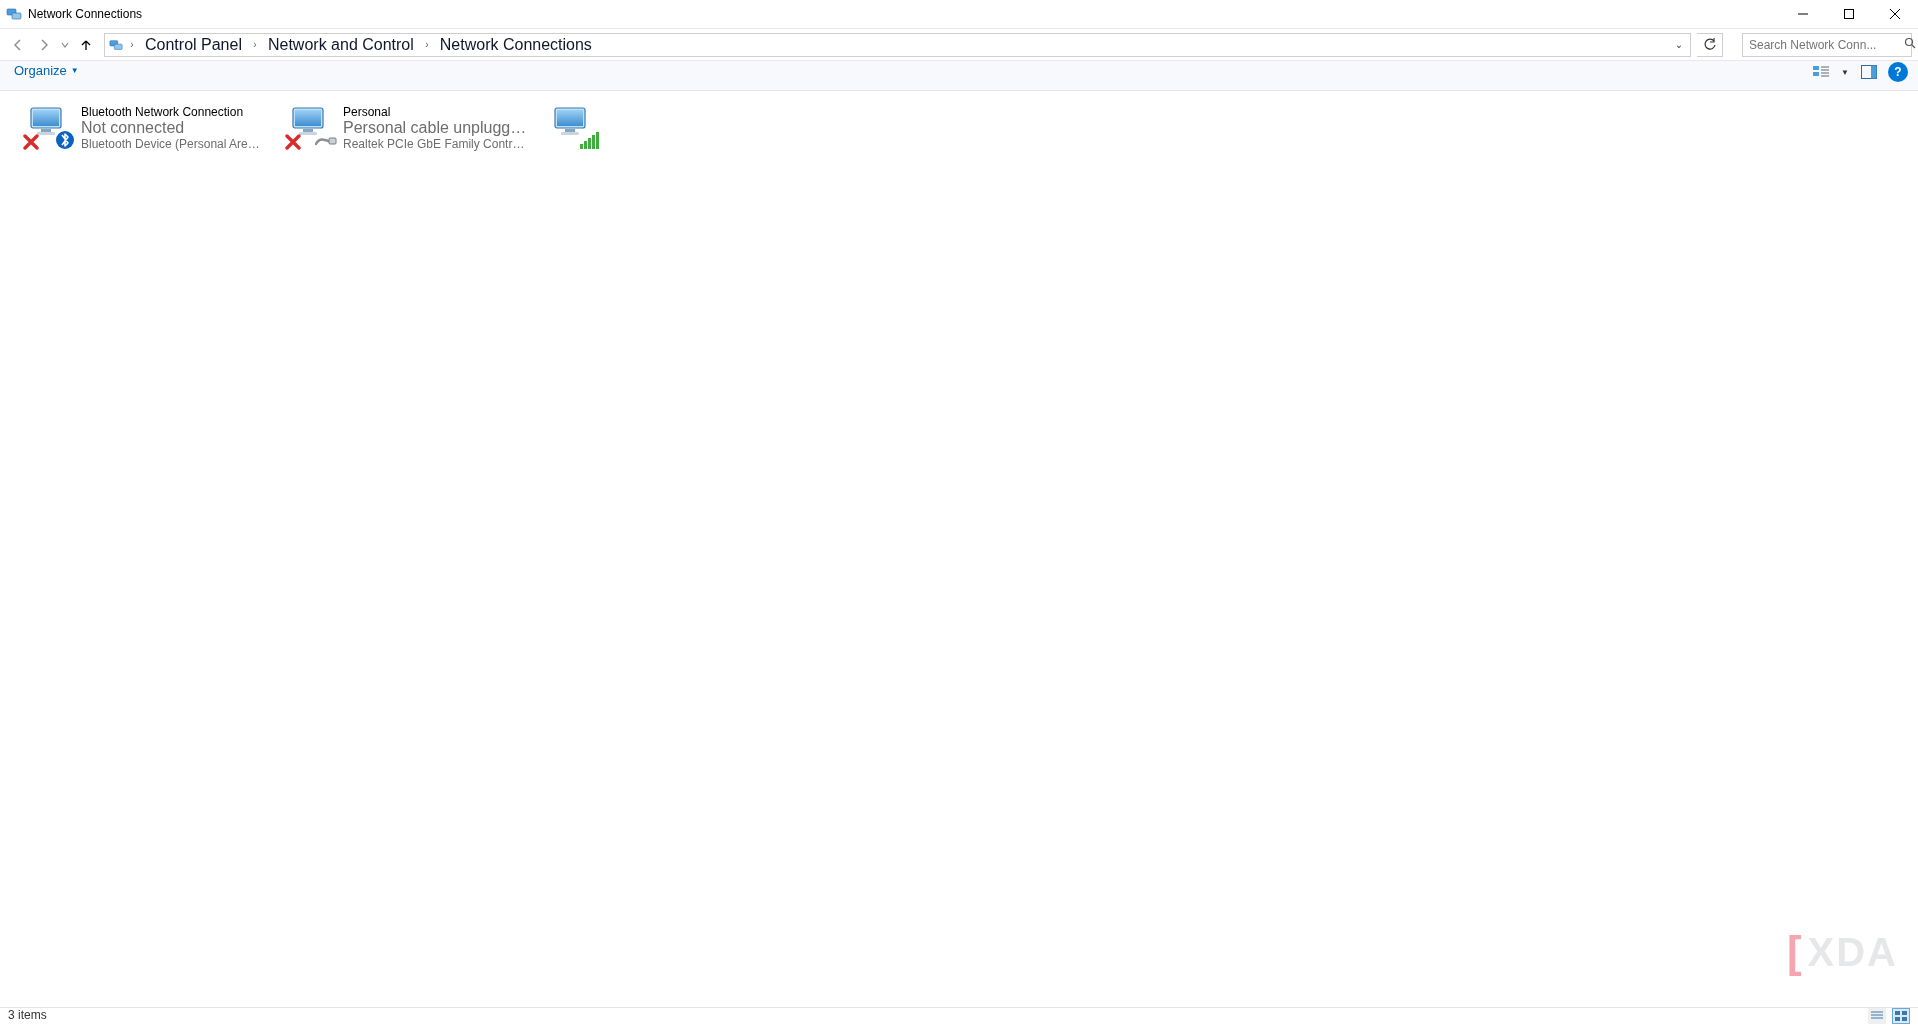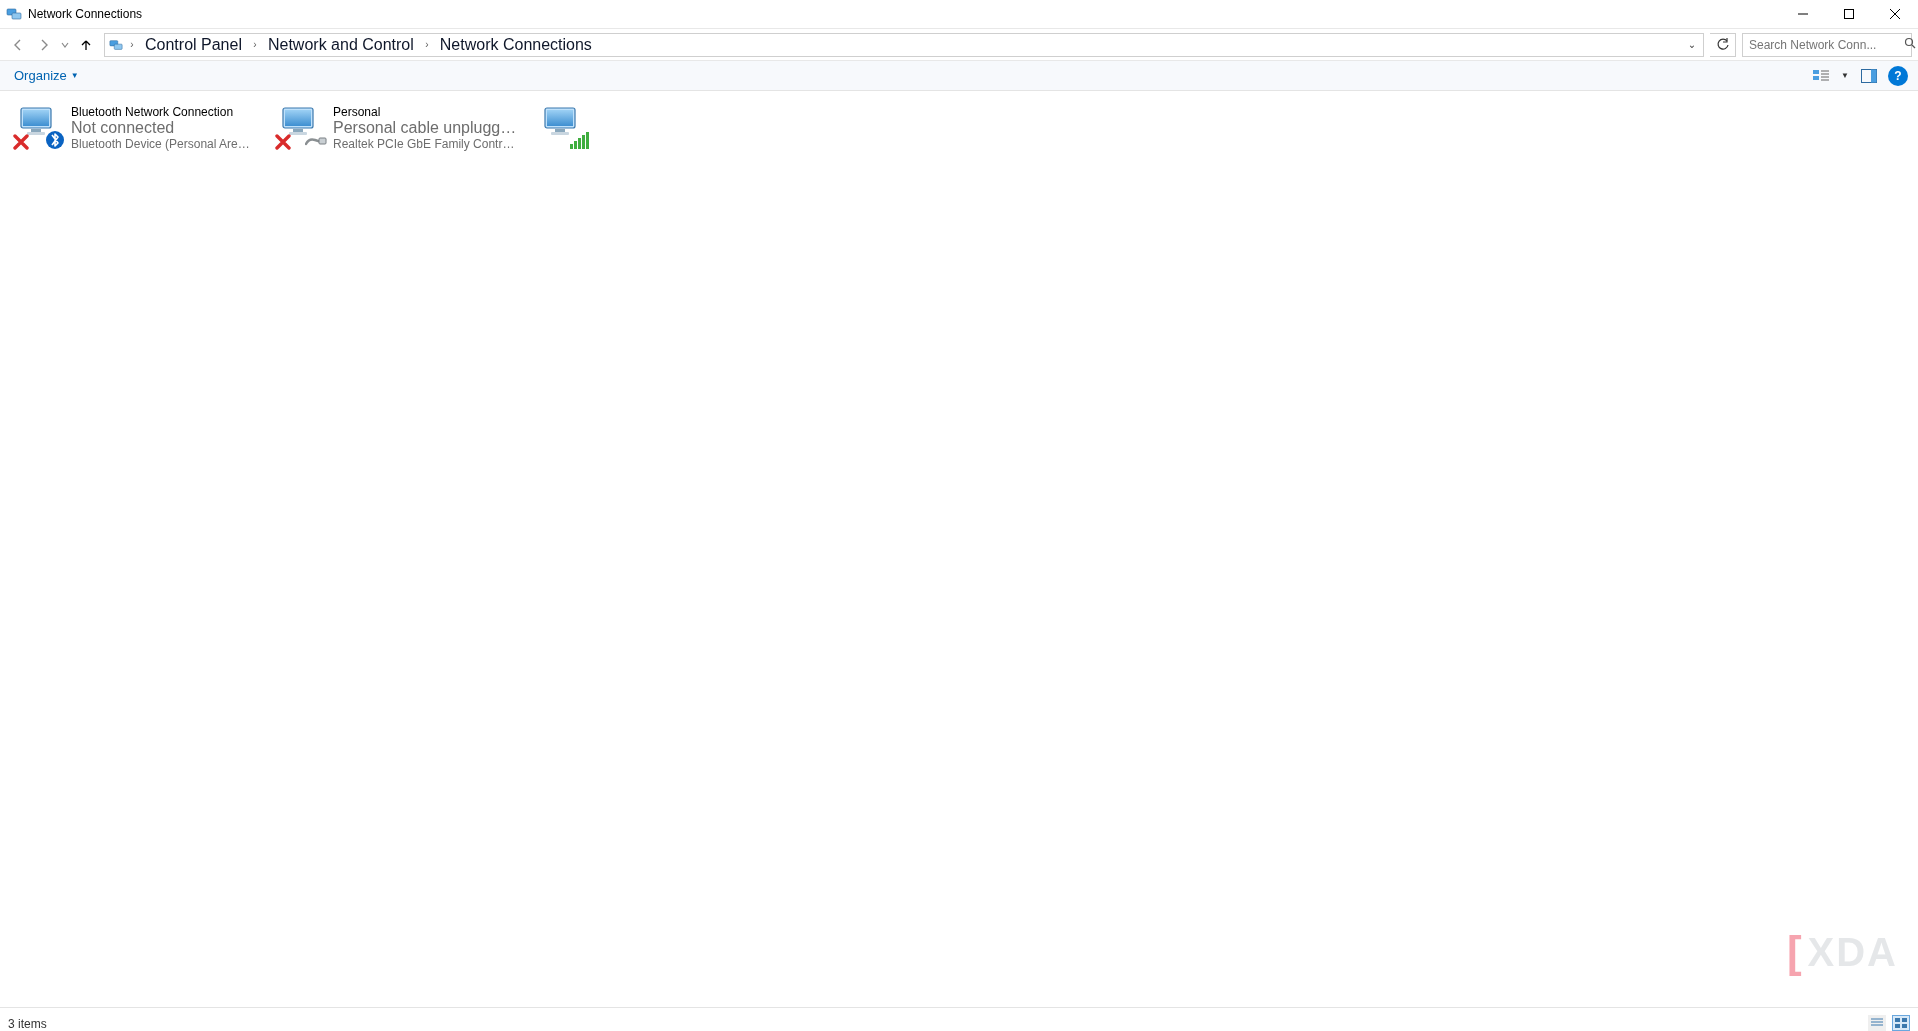--- a/index.html
+++ b/index.html
@@ -18,51 +18,51 @@
 .navbar { height: 32px; display: flex; align-items: center; padding: 0 6px; gap: 2px; border-bottom: 1px solid #e8e8e8; }
 .nav-arrow { width: 24px; height: 24px; display: flex; align-items: center; justify-content: center; border: none; background: transparent; color: #8a8a8a; }
 .nav-arrow.enabled { color: #000; }
 .addressbar { flex: 1; height: 24px; border: 1px solid #cfcfcf; display: flex; align-items: center; padding: 0 2px; margin: 0 4px; background: #fff; }
 .crumb-icon { width: 18px; display: flex; align-items: center; justify-content: center; }
 .crumb-sep { width: 14px; display: flex; align-items: center; justify-content: center; color: #606060; font-size: 10px; }
 .crumb { font-size: 16px; padding: 0 6px; height: 100%; display: flex; align-items: center; color: #0f172a; }
 .addr-spacer { flex: 1; }
 .addr-dd { width: 18px; display:flex; align-items:center; justify-content:center; color:#404040; font-size:10px;}
 .refresh-btn { width: 26px; height: 24px; border: 1px solid #cfcfcf; border-left: none; display:flex; align-items:center; justify-content:center; background:#fff; }
-.searchbox { width: 170px; height: 24px; border: 1px solid #cfcfcf; display: flex; align-items: center; padding: 0 6px; margin-left: 4px; background:#fff; }
+.searchbox { width: 170px; height: 24px; border: 1px solid #cfcfcf; display: flex; align-items: center; padding: 0 6px; margin-left: 17px; background:#fff; }
 .searchbox input { border: none; outline: none; flex: 1; font-size: 12px; color: #555; background: transparent; }
 .search-icon { color: #555; font-size: 12px; }
 
 
-.cmdbar { height: 30px; display: flex; align-items: center; justify-content: space-between; padding: 0 10px; background: #f7f9fc; border-bottom: 1px solid #e4e4e4; }
+.cmdbar { height: 30px; display: flex; align-items: flex-start; justify-content: space-between; padding: 0 10px; background: #f7f9fc; border-bottom: 1px solid #e4e4e4; }
 .organize-btn { display:flex; align-items:center; gap:4px; font-size: 13px; color: #0063b1; background: transparent; border: none; padding: 2px 4px; }
 .organize-btn .caret { font-size: 8px; color: #0063b1; }
 .cmdbar-right { display: flex; align-items: center; gap: 8px; }
 .view-btn { display:flex; align-items:center; justify-content:center; width:22px; height:22px; border:none; background:transparent; }
 .view-dd { width:10px; font-size:8px; color:#333; display:flex; align-items:center; justify-content:center; }
 .help-btn { width:20px; height:20px; border-radius:50%; background:#0078d7; color:#fff; font-size:12px; font-weight:bold; display:flex; align-items:center; justify-content:center; border:none; }
 
 
-.content { position: relative; height: calc(1031px - 29px - 32px - 30px - 24px); padding: 8px 10px; }
+.content { position: relative; height: calc(1031px - 29px - 32px - 30px - 24px); padding: 8px 20px; }
 .conn-grid { display: flex; gap: 12px; }
 .conn-item { width: 250px; display: flex; gap: 8px; padding: 4px; border: 1px solid transparent; }
 .conn-icon-wrap { position: relative; width: 48px; height: 48px; flex-shrink: 0; }
 .conn-text { display: flex; flex-direction: column; line-height: 16px; overflow: hidden; }
 .conn-name { font-size: 12px; color: #000; white-space: nowrap; overflow: hidden; text-overflow: ellipsis; }
 .conn-status { font-size: 16px; color: #6d6d6d; white-space: nowrap; overflow: hidden; text-overflow: ellipsis; }
 .conn-device { font-size: 12px; color: #6d6d6d; white-space: nowrap; overflow: hidden; text-overflow: ellipsis; }
 
 
 .monitor-base { position:absolute; left:4px; top:2px; }
 .overlay { position:absolute; }
 .overlay.bl { left:-2px; bottom:-2px; }
 .overlay.br { right:-2px; bottom:-2px; }
 
 
-.statusbar { position: absolute; bottom: 0; left: 0; right: 0; height: 24px; border-top: 1px solid #e4e4e4; display:flex; align-items:flex-end; justify-content: space-between; padding: 0 8px; font-size: 12px; color: #333; background:#fff;}
+.statusbar { position: absolute; bottom: 0; left: 0; right: 0; height: 24px; border-top: 1px solid #e4e4e4; display:flex; align-items:flex-start; justify-content: space-between; padding: 0 8px; font-size: 12px; color: #333; background:#fff;}
 .statusbar-right { display:flex; gap:6px; }
 .view-mini { width:18px; height:16px; border:1px solid transparent; display:flex; align-items:center; justify-content:center; }
 .view-mini.active { border-color:#6aa7de; background:#d8e9f8; }
 
 
 .watermark { position:absolute; right:20px; bottom:30px; font-size:40px; font-weight:800; letter-spacing:2px; color:#d0d4d8; opacity:0.55; display:flex; align-items:center; gap:4px; pointer-events:none; user-select:none;}
 .watermark .bracket { color:#ef5b6e; font-weight:900; font-size:44px; }
 </style>
 </head>
 <body>

